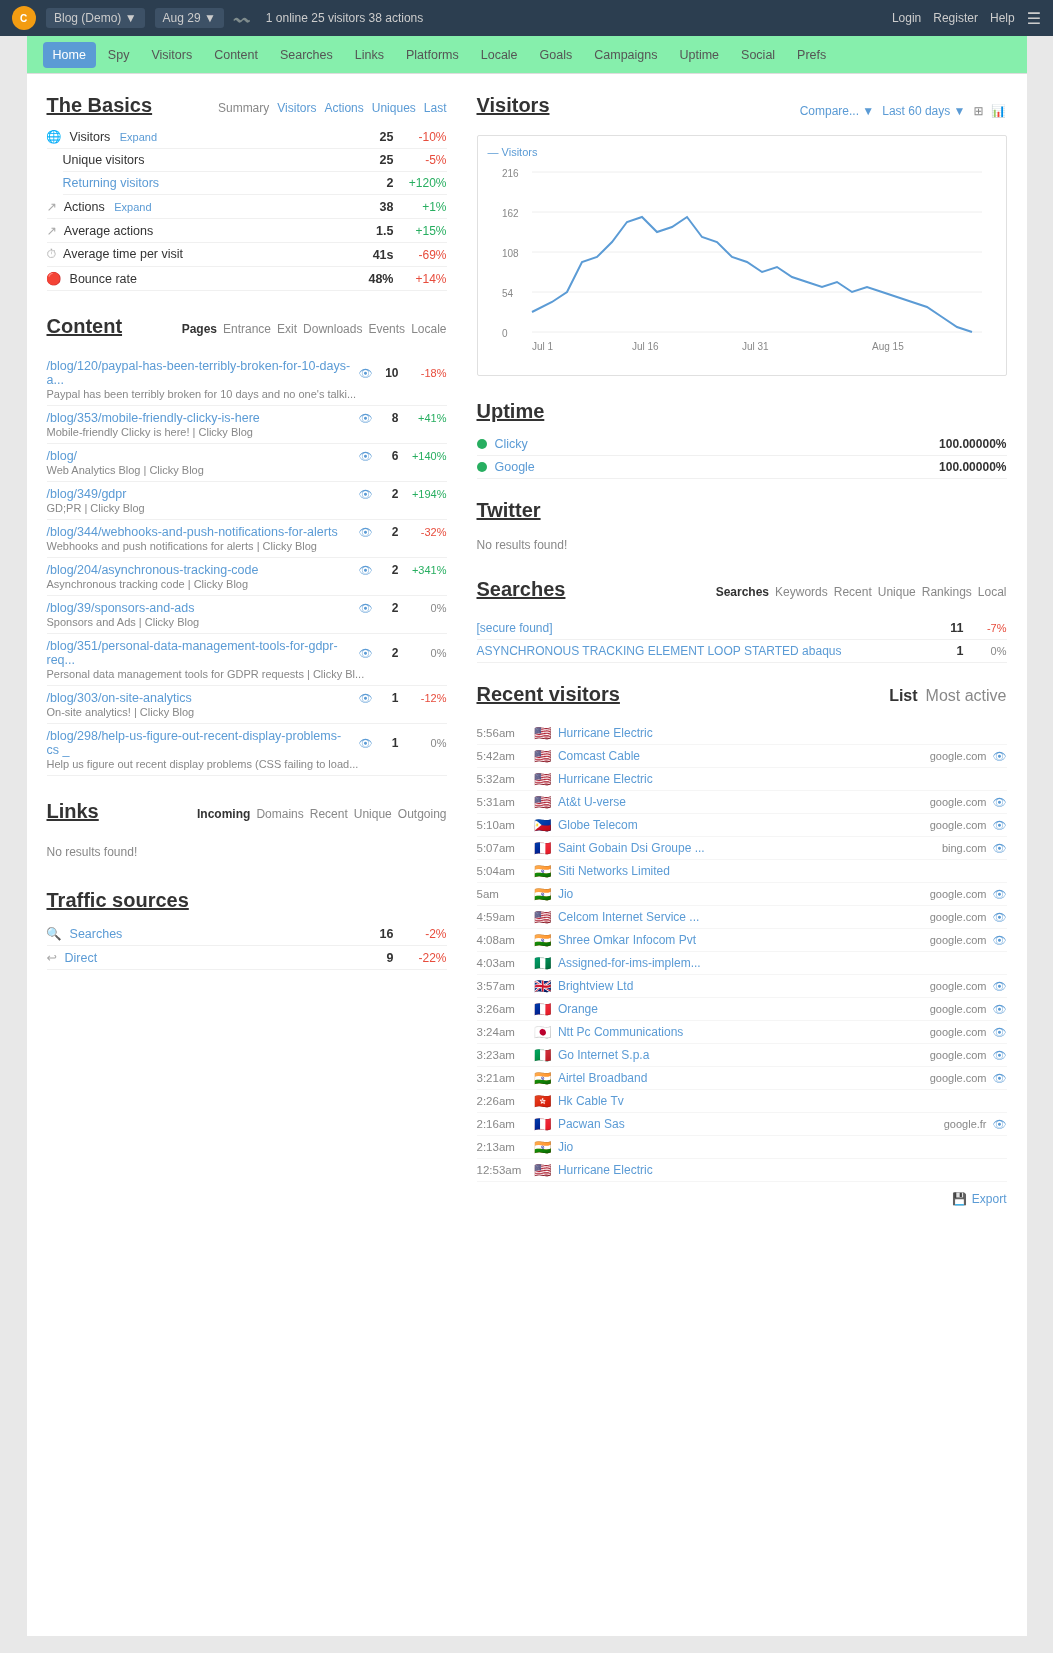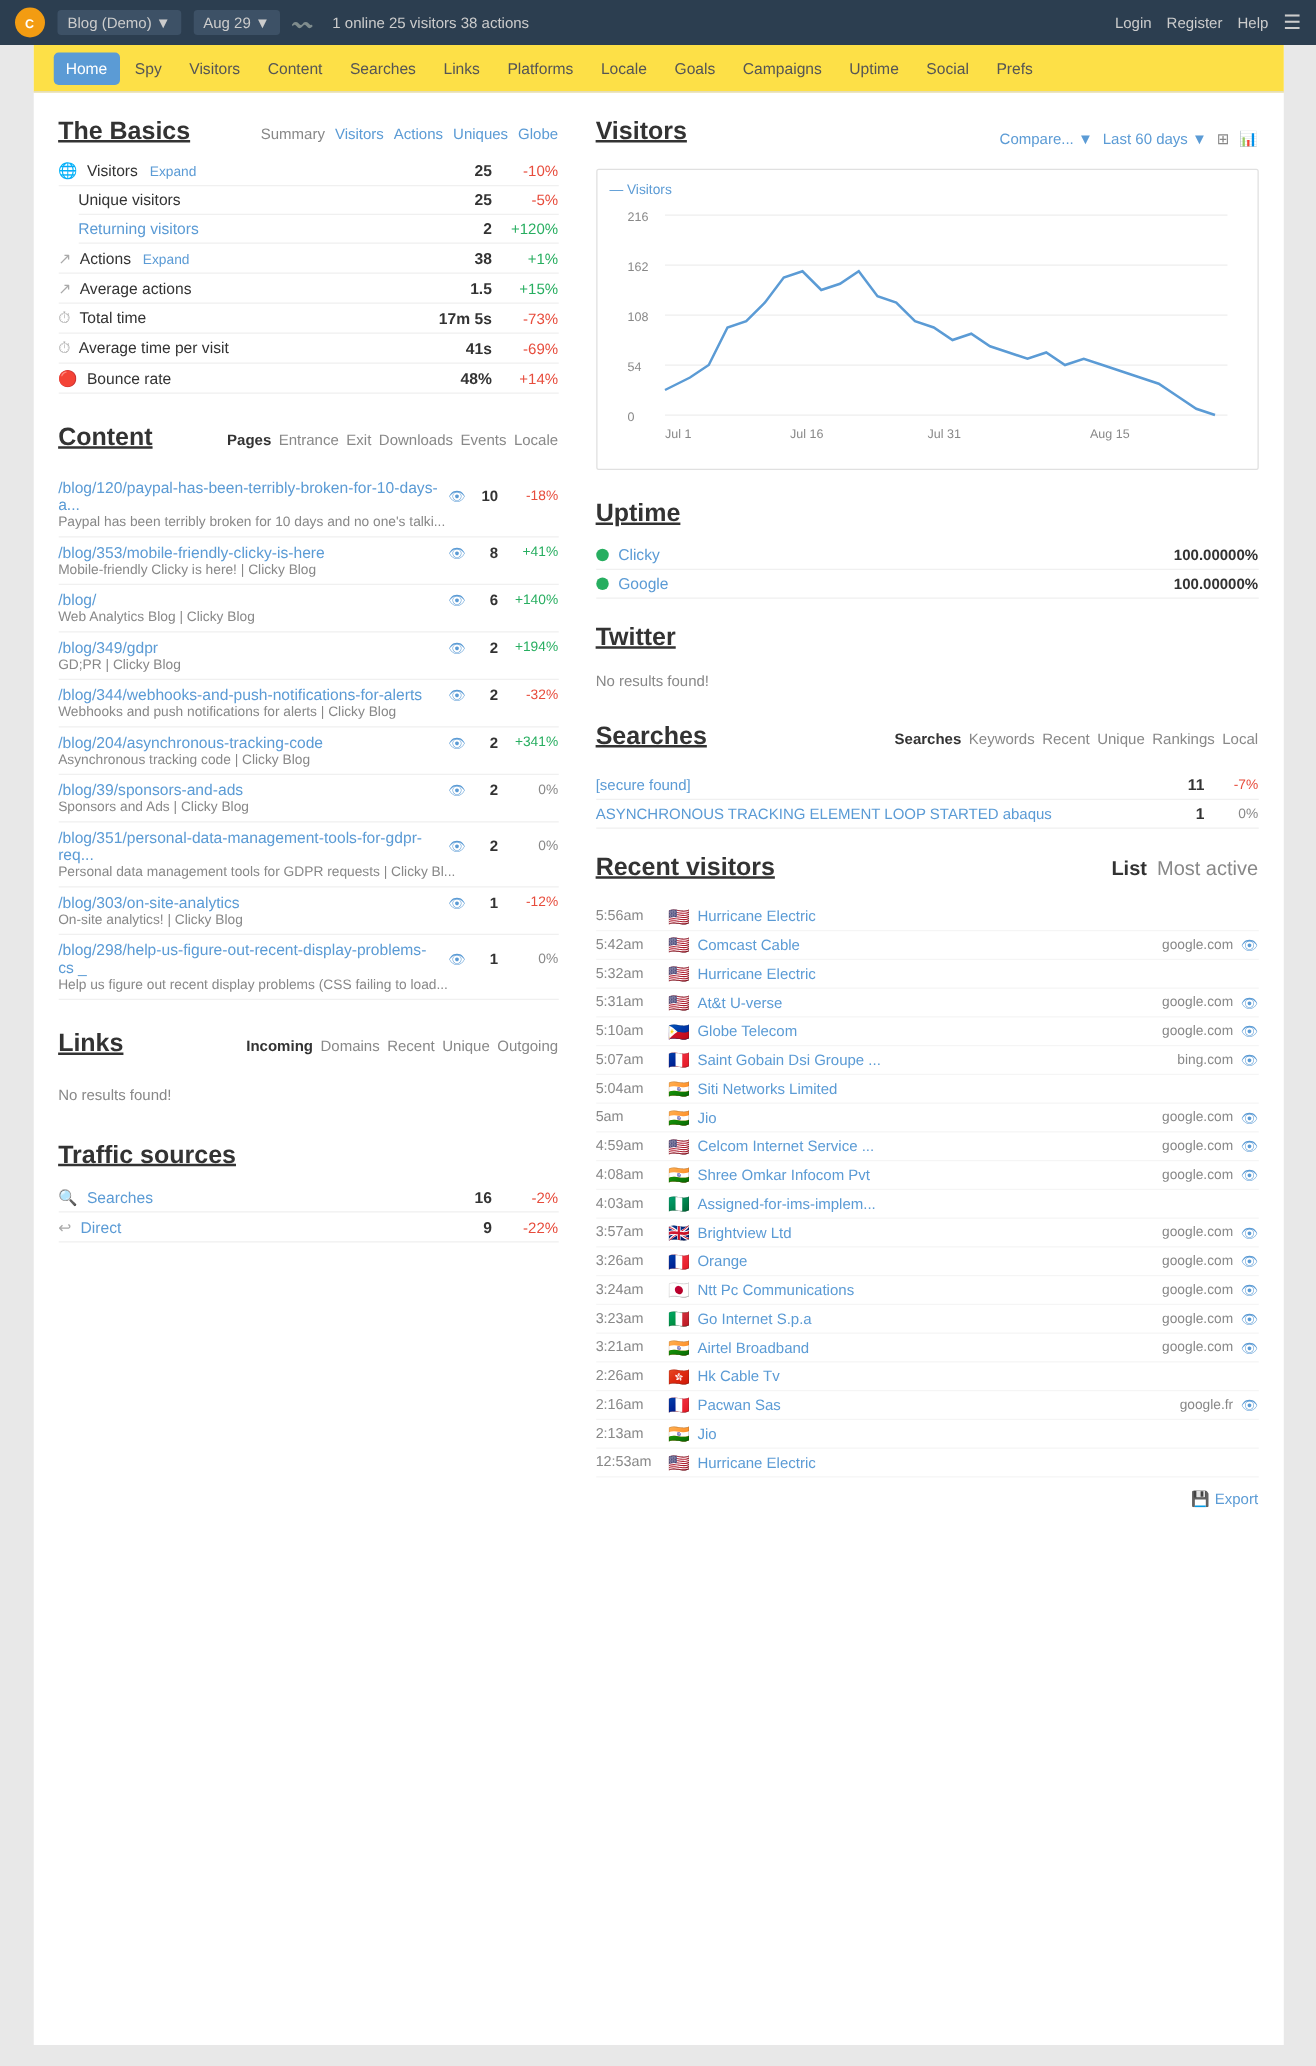--- a/index.html
+++ b/index.html
@@ -65,21 +65,21 @@
     .main-wrap {
       max-width: 1000px;
       margin: 0 auto;
       background: white;
       min-height: 1600px;
       padding-bottom: 30px;
     }
 
     
     .subnav {
-      background: #fde047;
+      background: #86efac;
       border-bottom: 1px solid #ddd;
       padding: 0 16px;
       display: flex;
       align-items: center;
       gap: 2px;
       height: 38px;
     }
     .subnav-item {
       padding: 6px 10px;
       font-size: 12.5px;
@@ -323,21 +323,21 @@
     <div class="left-col">
 
       <div class="basics-section">
         <div class="basics-header">
           <h2 class="section-title">The Basics</h2>
           <div class="basics-tabs">
             <a>Summary</a>
             <a style="color:#5b9bd5;">Visitors</a>
             <a style="color:#5b9bd5;">Actions</a>
             <a style="color:#5b9bd5;">Uniques</a>
-            <a style="color:#5b9bd5;">Globe</a>
+            <a style="color:#5b9bd5;">Last</a>
           </div>
         </div>
 
         <div class="stat-row">
           <span class="label">
             <span style="color:#5b9bd5;margin-right:4px;">🌐</span>
             Visitors
             <a class="expand-link">Expand</a>
           </span>
           <span class="value">25</span>
@@ -365,28 +365,20 @@
           <span class="value">38</span>
           <span class="change pos">+1%</span>
         </div>
         <div class="stat-row">
           <span class="label">
             <span style="color:#aaa;margin-right:4px;">↗</span>
             Average actions
           </span>
           <span class="value">1.5</span>
           <span class="change pos">+15%</span>
-        </div>
-        <div class="stat-row">
-          <span class="label">
-            <span style="color:#aaa;margin-right:4px;">⏱</span>
-            Total time
-          </span>
-          <span class="value">17m 5s</span>
-          <span class="change neg">-73%</span>
         </div>
         <div class="stat-row">
           <span class="label">
             <span style="color:#aaa;margin-right:4px;">⏱</span>
             Average time per visit
           </span>
           <span class="value">41s</span>
           <span class="change neg">-69%</span>
         </div>
         <div class="stat-row">

